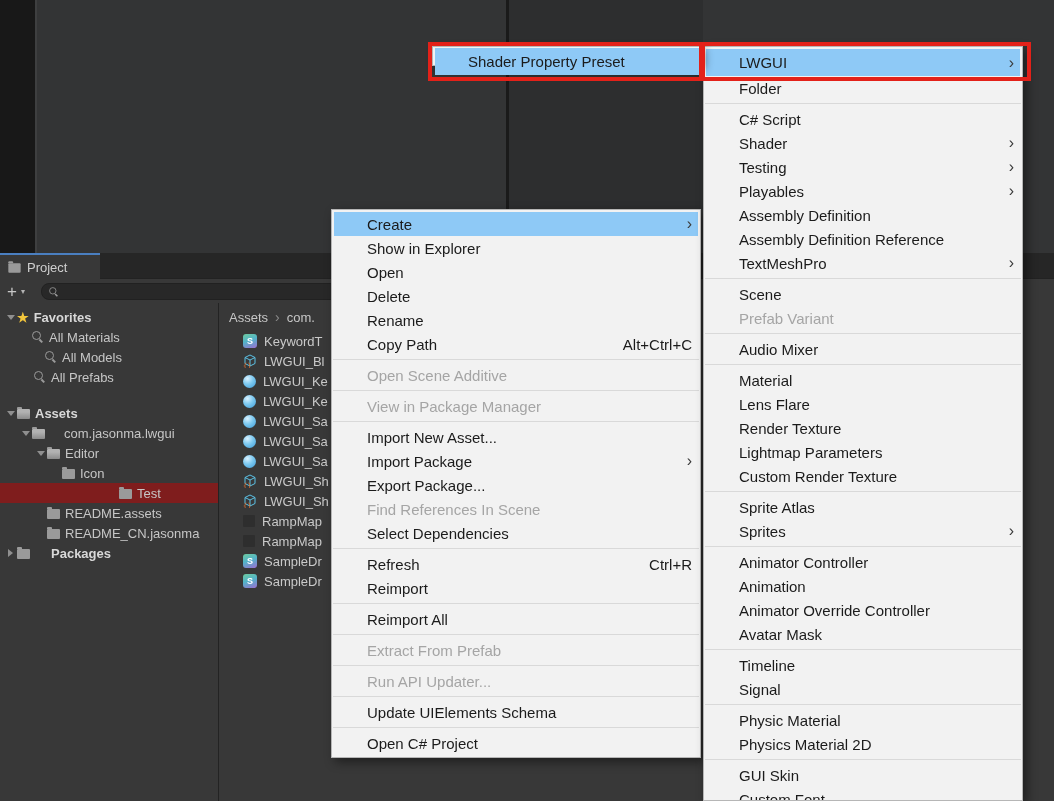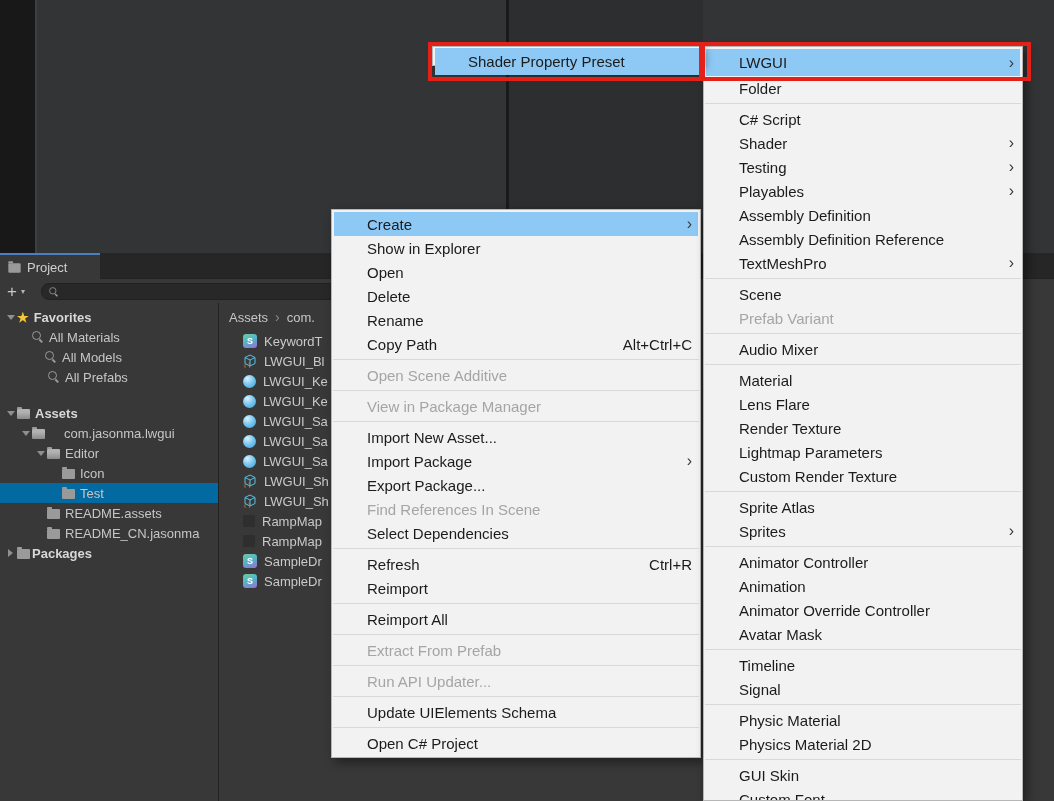--- a/index.html
+++ b/index.html
@@ -23,21 +23,21 @@
     border-top:2px solid #4a7fc1; display:flex; align-items:center; gap:6px; padding-left:8px;
     color:#cfcfcf; font-size:13px; }
   .toolbar { position:absolute; left:0; top:27px; width:100%; height:23px; display:flex; align-items:center; background:#383838; }
   .plus-btn { color:#c8c8c8; font-size:17px; line-height:1; margin-left:7px; }
   .caret { color:#b4b4b4; font-size:8px; margin-left:4px; }
   .searchbox { margin-left:16px; width:640px; height:17px; background:#282828;
     border:1px solid #212121; border-radius:8px; display:flex; align-items:center; padding-left:6px; }
 
   .tree { position:absolute; left:0; top:50px; width:218px; bottom:0; overflow:hidden; padding-top:4px; }
   .trow { height:20px; display:flex; align-items:center; font-size:13px; color:#c6c6c6; white-space:nowrap; }
-  .trow.sel { background:#0369a1; }
+  .trow.sel { background:#7f1d1d;justify-content:center; }
   .trow.bold { font-weight:bold; color:#d8d8d8; }
   .trow.gap { margin-top:16px; }
   .disc { width:13px; flex:none; display:flex; justify-content:center; align-items:center; }
   .tri-down { width:0; height:0; border-left:4px solid transparent; border-right:4px solid transparent; border-top:5px solid #8f8f8f; }
   .tri-right { width:0; height:0; border-top:4px solid transparent; border-bottom:4px solid transparent; border-left:5px solid #8f8f8f; }
 
   .vdiv { position:absolute; left:218px; top:50px; bottom:0; width:1px; background:#232323; }
   .listpane { position:absolute; left:219px; top:50px; right:0; bottom:0; overflow:hidden; background:#383838; }
   .crumbs { height:28px; display:flex; align-items:center; padding-left:10px; font-size:13px; color:#c6c6c6; gap:7px; }
   .crumb-chev { color:#8a8a8a; font-size:14px; }
@@ -116,21 +116,21 @@
       <div class="trow" style="padding-left: 19px;">
         <span class="disc"></span>
         <span class="icon-search"></span>
         <span class="tlabel" style="margin-left: 5px;">All Materials</span>
       </div>
       <div class="trow" style="padding-left: 32px;">
         <span class="disc"></span>
         <span class="icon-search"></span>
         <span class="tlabel" style="margin-left: 5px;">All Models</span>
       </div>
-      <div class="trow" style="padding-left: 35px;">
+      <div class="trow" style="padding-left: 21px;">
         <span class="disc"></span>
         <span class="icon-search"></span>
         <span class="tlabel" style="margin-left: 5px;">All Prefabs</span>
       </div>
       <div class="trow bold gap" style="padding-left: 4px;">
         <span class="disc">
           <span class="tri-down"></span>
         </span>
         <span class="icon-folder open"></span>
         <span class="tlabel" style="margin-left: 5px;">Assets</span>
@@ -167,21 +167,21 @@
       <div class="trow" style="padding-left: 34px;">
         <span class="disc"></span>
         <span class="icon-folder"></span>
         <span class="tlabel" style="margin-left: 5px;">README_CN.jasonma</span>
       </div>
       <div class="trow bold" style="padding-left: 4px;">
         <span class="disc">
           <span class="tri-right"></span>
         </span>
         <span class="icon-folder"></span>
-        <span class="tlabel" style="margin-left: 2px;">Packages</span>
+        <span class="tlabel" style="margin-left: 21px;">Packages</span>
       </div>
     </div>
   <div class="vdiv"></div>
   <div class="listpane">
     <div class="crumbs" id="crumbs">
         <span>Assets</span>
         <span class="crumb-chev">›</span>
         <span>com.</span>
       </div>
     <div id="assets">

